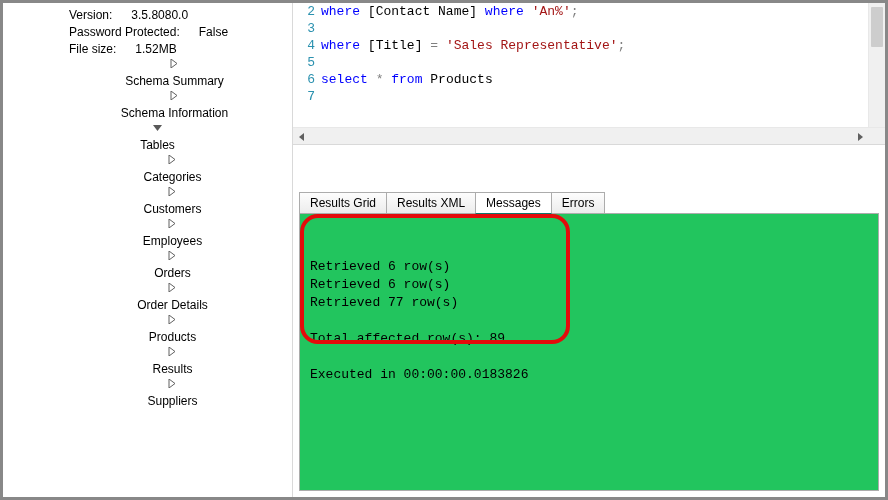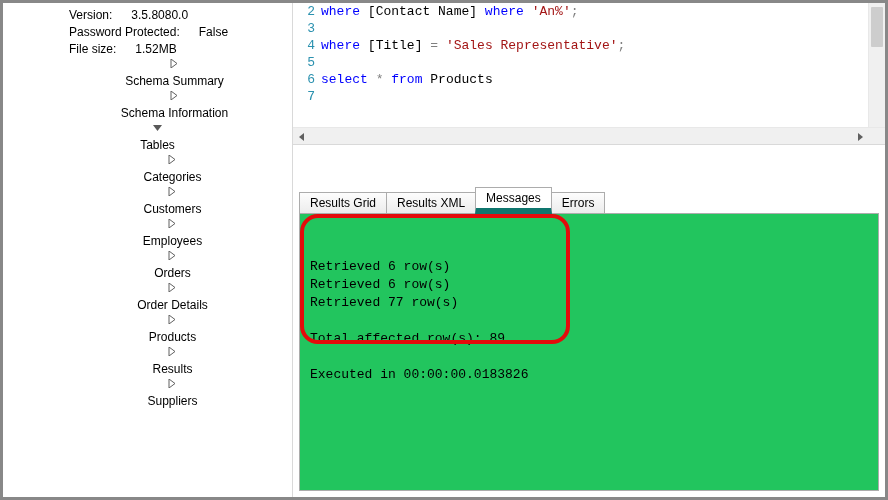--- a/index.html
+++ b/index.html
@@ -128,21 +128,21 @@
     border: 1px solid #acacac;
     background: linear-gradient(#fdfdfd,#ececec);
     margin-right: -1px;
     font-size: 12px;
     color: #000;
     cursor: default;
     position: relative;
   }
   .tab.active {
     background: #fff;
-    border-bottom: 6px solid #0f766e;
+    border-bottom: 1px solid #0f766e;
     z-index: 3;
   }
   .results-body {
     flex: 1;
     border: 1px solid #acacac;
     background: #22c55e;
     padding: 8px 10px;
     font-family: Consolas, "Courier New", monospace;
     font-size: 13px;
     line-height: 18px;

